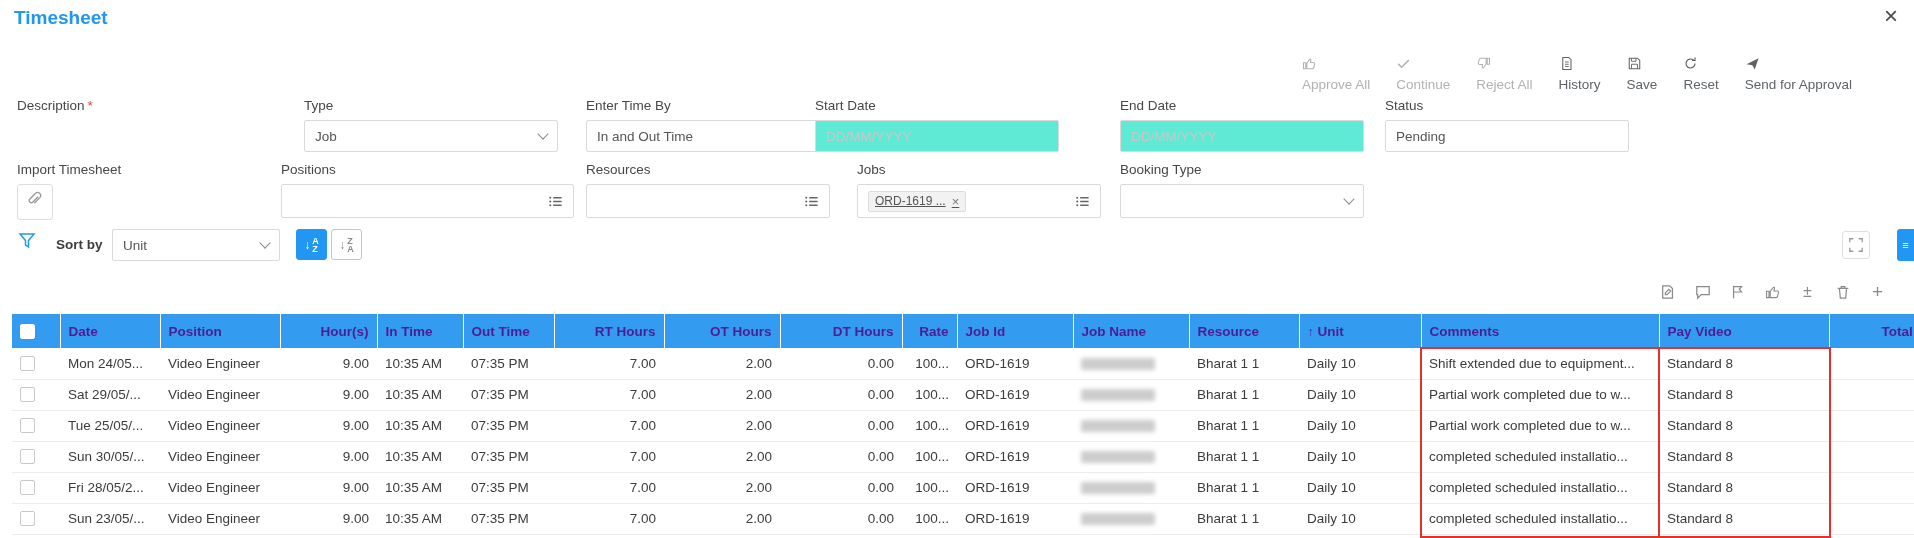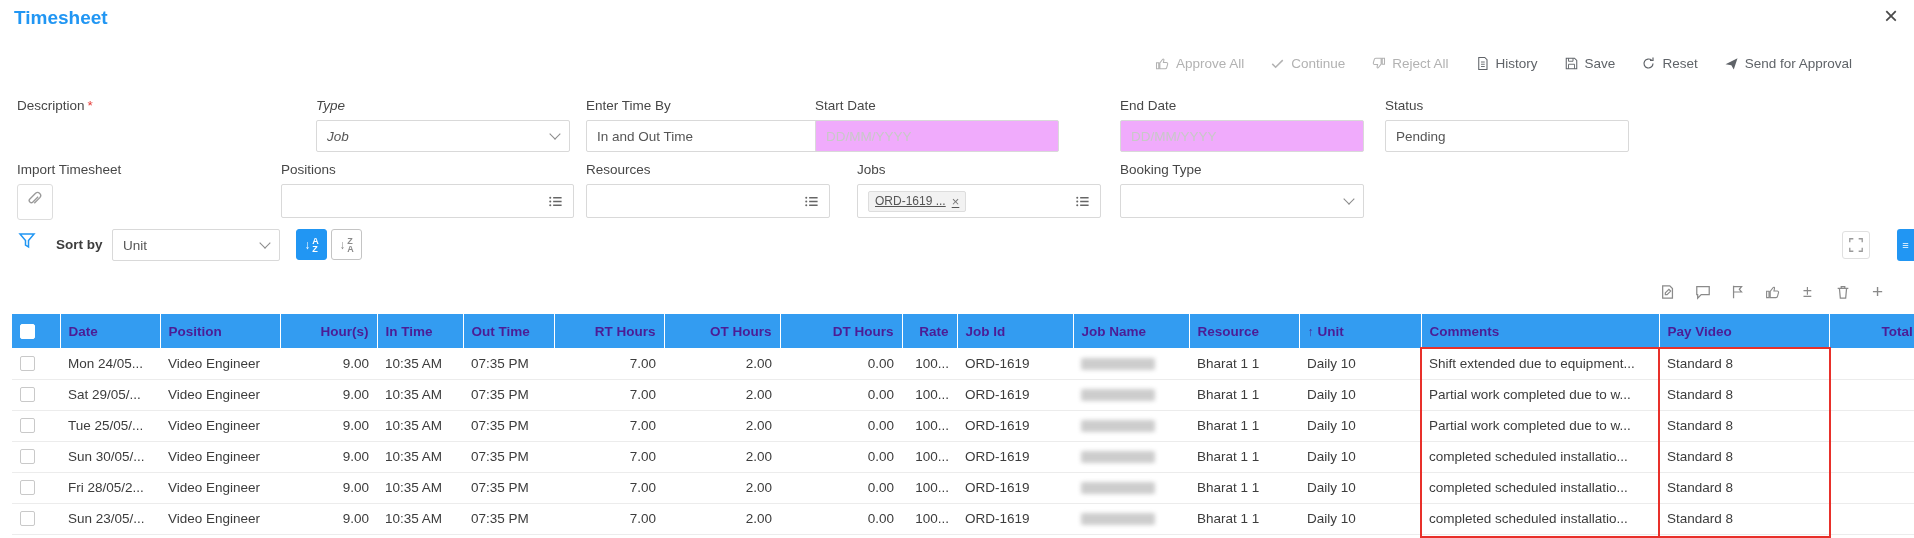--- a/index.html
+++ b/index.html
@@ -4,33 +4,33 @@
 <style>
   * { box-sizing: border-box; margin: 0; padding: 0; }
   html,body { width:1914px; height:538px; overflow:hidden; background:#fff;
     font-family:"Liberation Sans", sans-serif; color:#3e3e3e; position:relative; }
 
   .page-title { position:absolute; left:14px; top:7px; font-size:19px; font-weight:bold; color:#2196f3; }
   .close-btn { position:absolute; right:16px; top:4px; font-size:24px; color:#4a4a4a; cursor:pointer; line-height:1; }
 
   
   .toolbar { position:absolute; top:56px; right:62px; display:flex; gap:26px; align-items:center; font-size:13.5px; }
-  .tb-item { display:flex; gap:6px; align-items:center; color:#5f6368; cursor:pointer; white-space:nowrap; }
+  .tb-item { display:flex; gap:6px; color:#5f6368; cursor:pointer; white-space:nowrap;flex-direction:column; }
   .tb-item.muted { color:#b2b2b2; }
   .tb-item svg { width:15px; height:15px; display:block; }
 
   
   .fld { position:absolute; }
   .fld > label { display:block; font-size:13.5px; color:#474747; margin-bottom:7px; }
   .req { color:#e53935; margin-left:3px; }
   .box { height:32px; border:1px solid #d9d9d9; border-radius:2px; font-size:13.5px; padding:0 10px;
          color:#555; width:100%; background:#fff; display:flex; align-items:center; justify-content:space-between; }
   input.box { display:block; }
   input.box::placeholder { color:#c8c8c8; }
-  .box.subtle { background:#f0abfc; }
+  .box.subtle { background:#5eead4; }
   .chev { width:8px; height:8px; border-right:1.6px solid #8a8a8a; border-bottom:1.6px solid #8a8a8a;
           transform:rotate(45deg); margin-top:-4px; flex:0 0 auto; }
   .list-glyph svg { width:15px; height:15px; display:block; }
   .chip { display:inline-flex; align-items:center; gap:6px; background:#f2f2f2; border:1px solid #ddd;
           border-radius:2px; padding:2px 6px; font-size:12px; color:#555; max-width:150px; white-space:nowrap;text-decoration:underline; }
   .chip .x { cursor:pointer; color:#777; font-size:13px; }
   .attach-btn { width:36px; height:36px; border:1px solid #ddd; border-radius:3px; background:#fff;
           display:flex; align-items:center; justify-content:center; cursor:pointer; }
   .attach-btn svg { width:18px; height:18px; }
 
@@ -148,21 +148,21 @@
           <path d="M2 11L18 3l-5 15-3.2-5.8z" fill="currentColor"></path>
         </svg>
       </span>
     <span>Send for Approval</span>
   </div>
 </div>
 
 <div class="fld" style="left:17px; top:98px; width:286px;">
   <label><span>Description</span><span class="req">*</span></label>
 </div>
-<div class="fld" style="left:316px; top:98px; width:254px;font-style:italic;">
+<div class="fld" style="left:304px; top:98px; width:254px;">
   <label>Type</label>
   <div class="box">
     <span>Job</span>
     <span class="chev"></span>
   </div>
 </div>
 <div class="fld" style="left:586px; top:98px; width:254px;">
   <label>Enter Time By</label>
   <div class="box">
     <span>In and Out Time</span>

